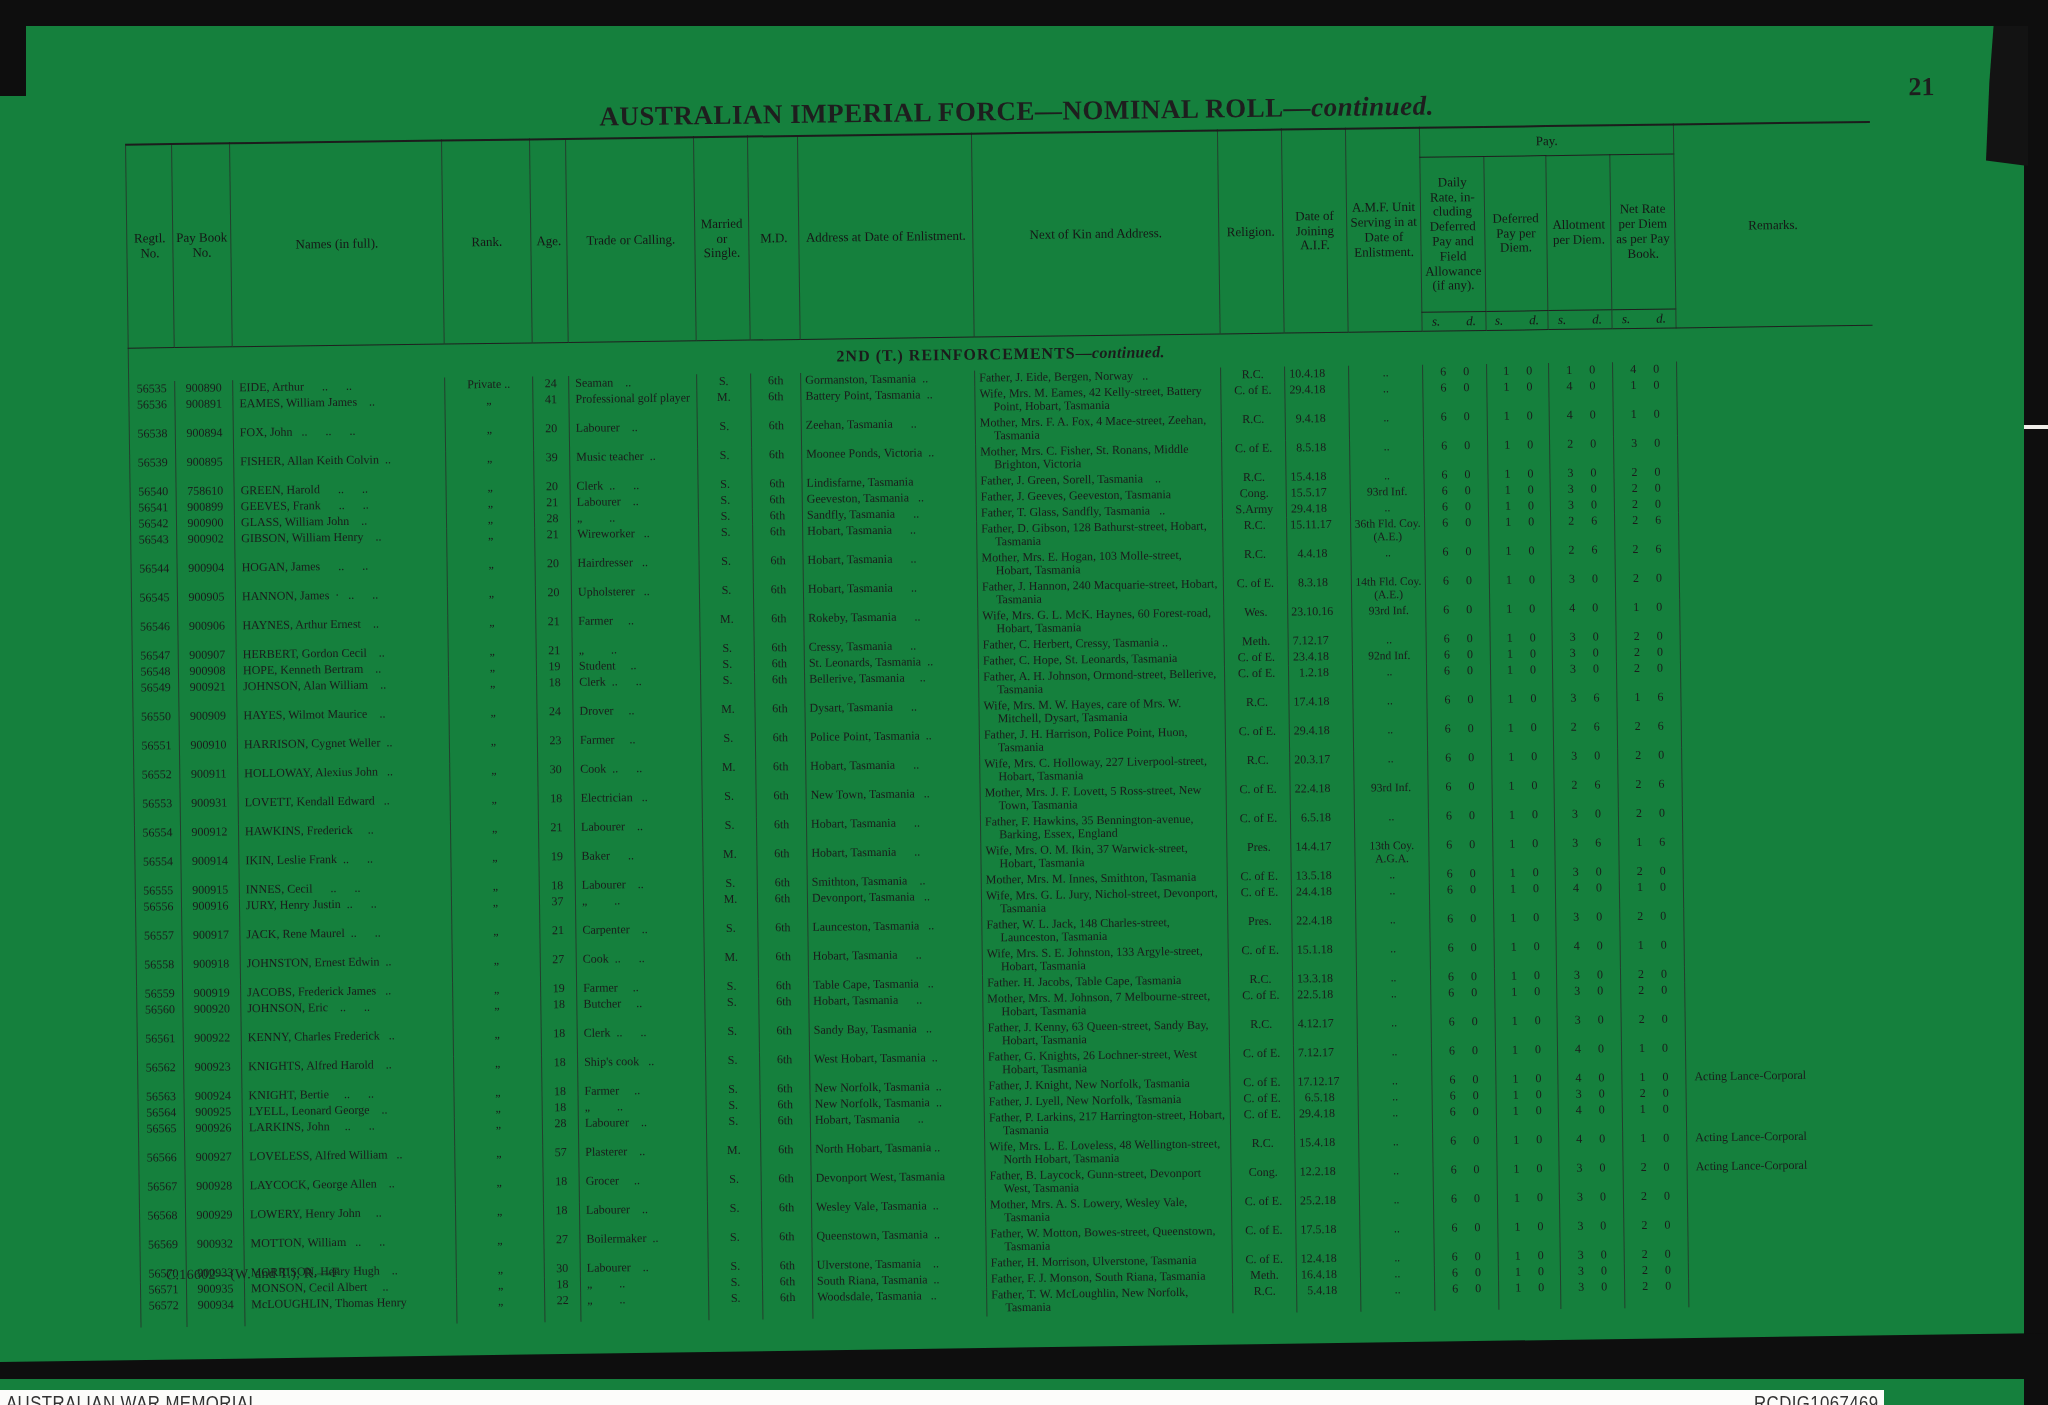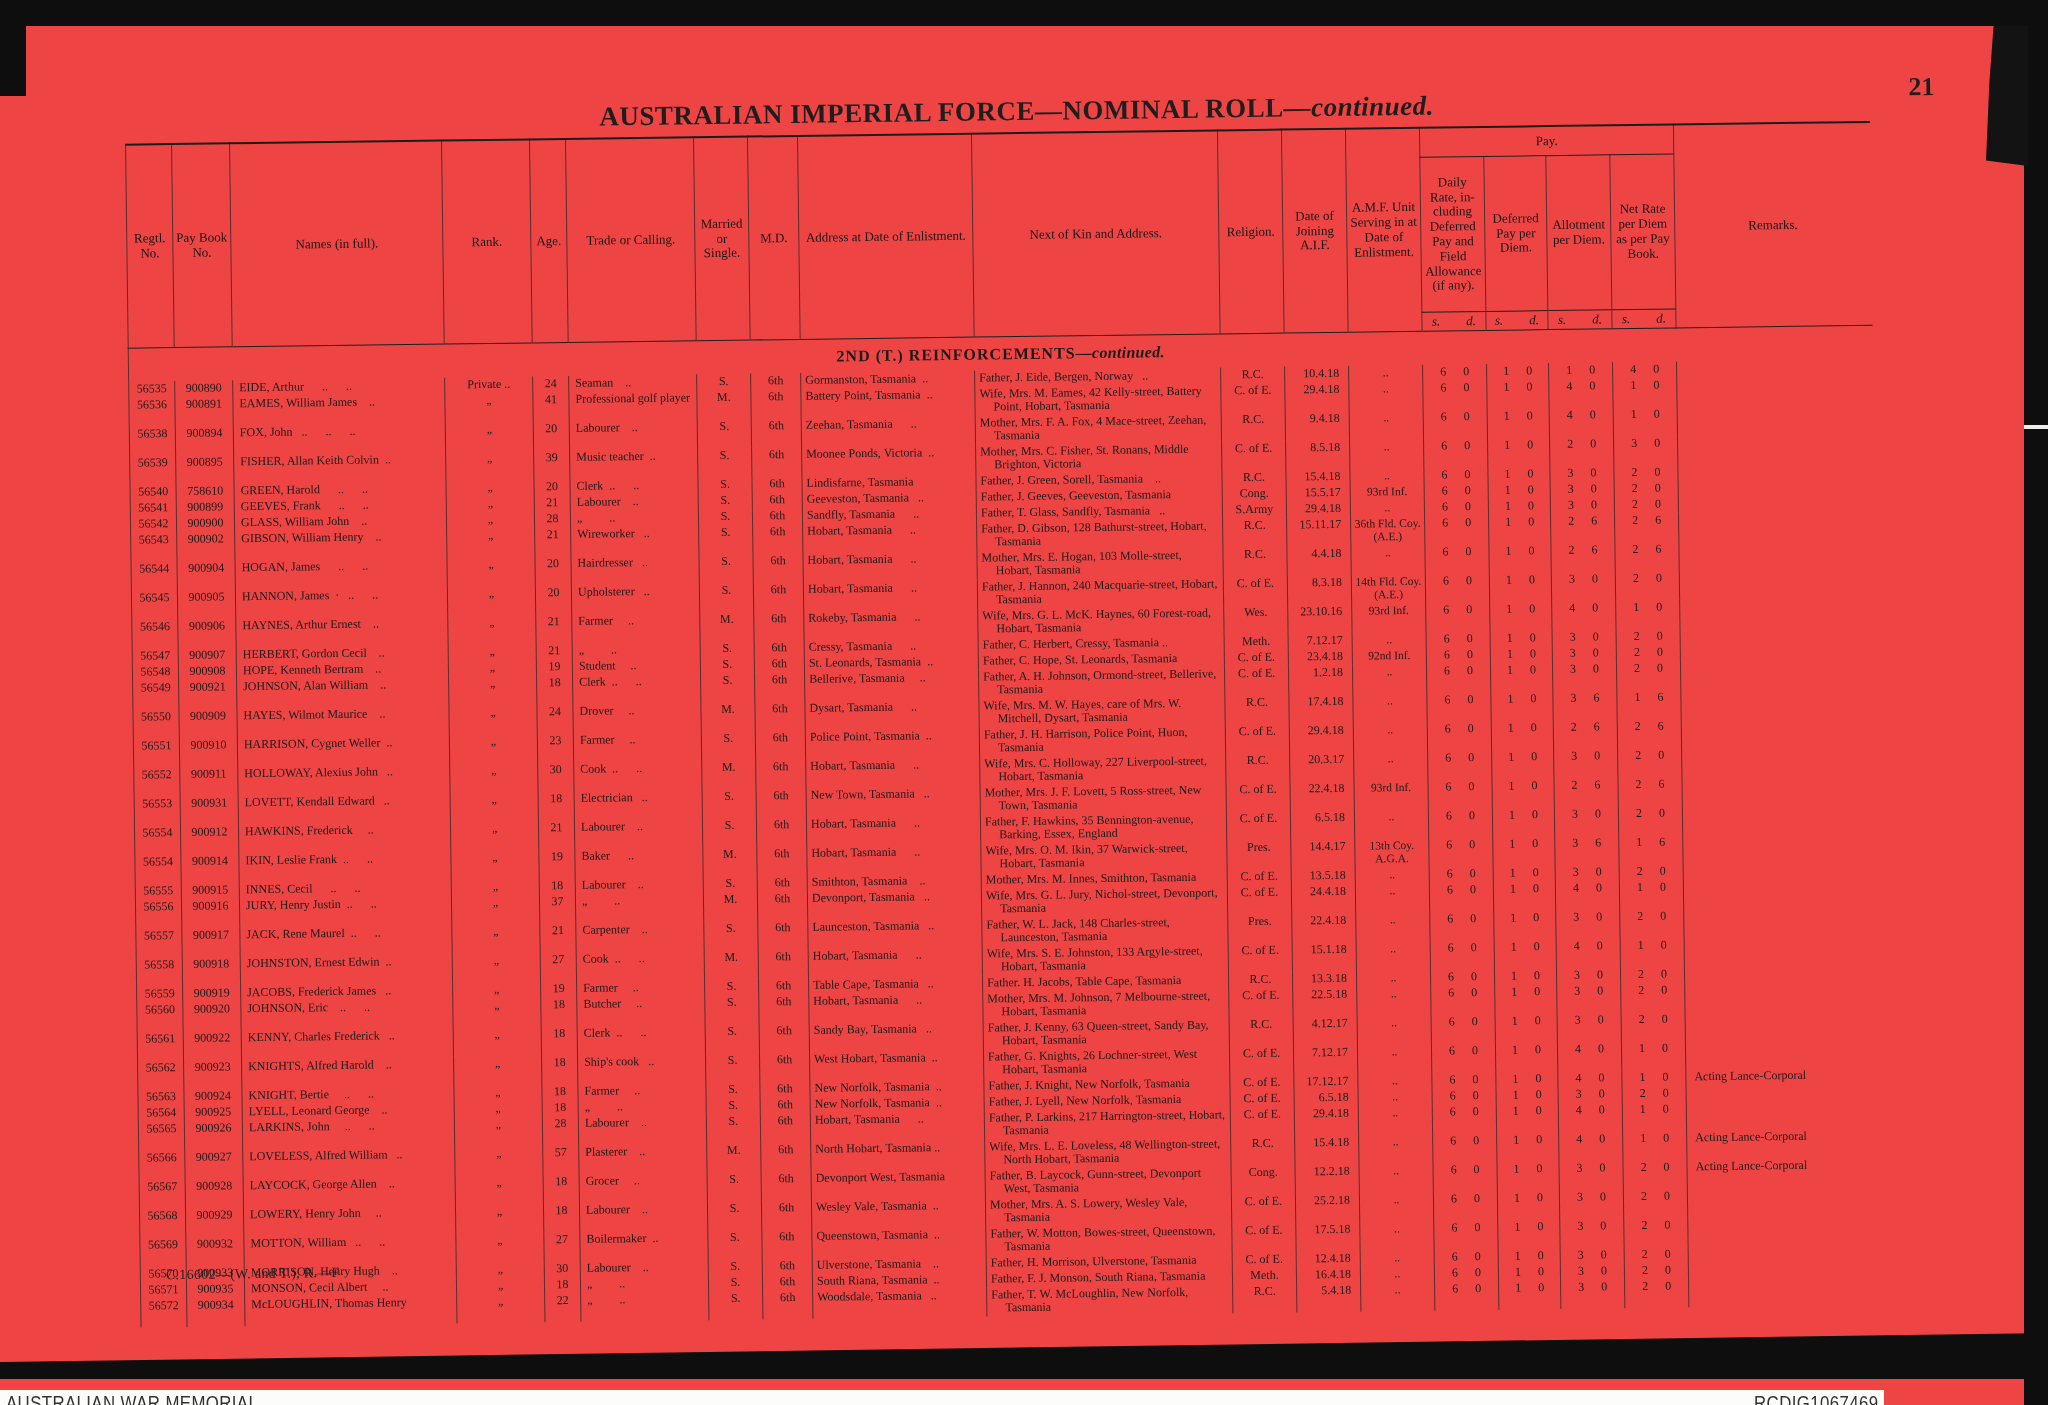--- a/index.html
+++ b/index.html
@@ -1,16 +1,16 @@
 <!DOCTYPE html>
 <html><head>
 <meta charset="utf-8">
 <style>
   html,body{margin:0;padding:0;background:#d8d6cf;}
-  .screen{position:relative;width:2048px;height:1405px;background:#ef4444;overflow:hidden;
+  .screen{position:relative;width:2048px;height:1405px;background:#15803d;overflow:hidden;
           font-family:"Liberation Serif","DejaVu Serif",serif;color:#1e1e1e;}
 
   
   .art{position:absolute;background:#0e0e0e;}
   .art-top{left:0;top:0;width:2048px;height:26px;}
   .art-left{left:0;top:22px;width:26px;height:74px;}
   .art-right{right:0;top:0;width:24px;height:1405px;}
   .art-right-blob{right:20px;top:26px;width:42px;height:140px;background:#131313;
                   clip-path:polygon(18% 0,100% 0,100% 100%,0 96%,8% 40%);}
   .art-right-break{position:absolute;right:0;top:425px;width:24px;height:4px;background:#efeee9;}
@@ -47,21 +47,21 @@
                   font-size:16px;letter-spacing:1px;font-weight:bold;}
   .section-row i{font-weight:bold;letter-spacing:.3px;}
 
   tbody td{font-size:12px;line-height:13px;padding:1px 3px 2px 3px;color:#1b1b1b;}
   .col-regtl,.col-paybook,.col-age,.col-married,.col-md,.col-rank,.col-amf,.col-religion{text-align:center;}
   .col-name,.col-trade{text-align:left;white-space:pre-wrap;padding-left:6px;}
   .col-address{text-align:left;padding-left:6px;padding-left:6px;}
   .col-address,.col-nok{white-space:pre-wrap;}
   .col-nok{text-align:left;padding-left:5px;padding-right:4px;text-indent:-0px;}
   .col-nok,.col-address{padding-left:18px;text-indent:-14px;}
-  .col-date{text-align:right;padding-right:9px;}
+  .col-date{text-align:right;padding-right:23px;}
   .col-amf{font-size:11.5px;}
   td[class*="col-pay"]{text-align:center;word-spacing:14px;}
   .col-remarks{text-align:left;padding-left:8px;white-space:nowrap;}
   tbody tr td{border-bottom:none;}
 </style>
 </head>
 <body>
 
 <div class="screen">
 

